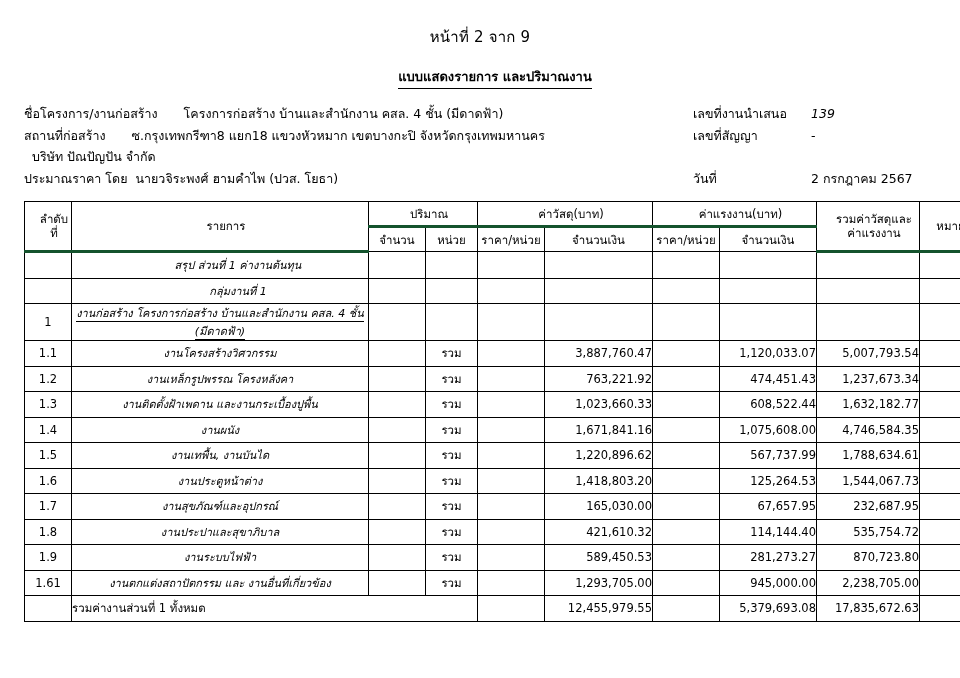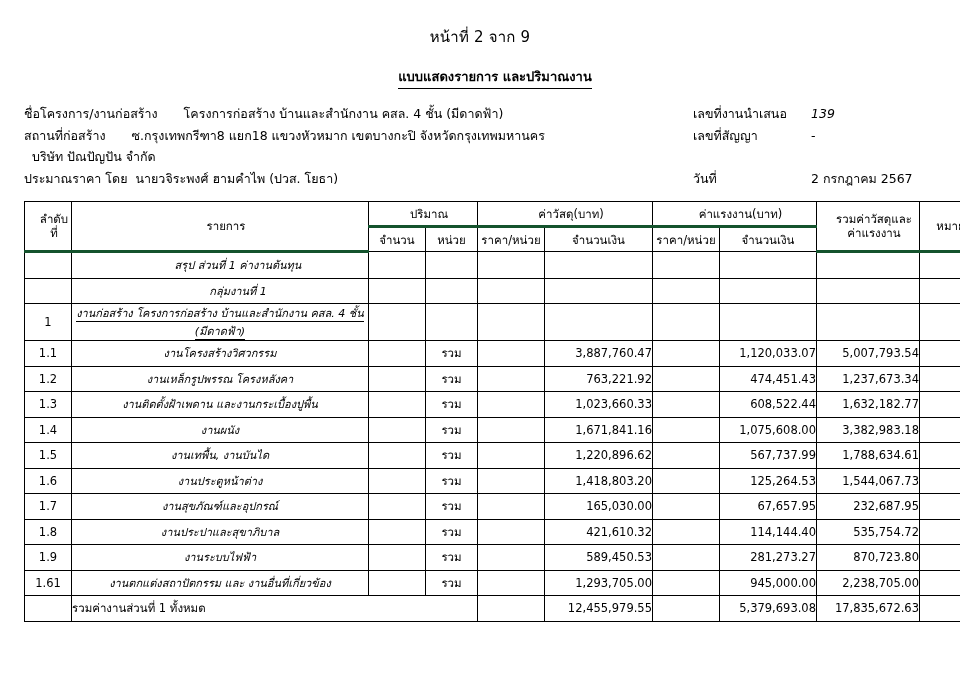--- a/index.html
+++ b/index.html
@@ -357,21 +357,21 @@
 
         <tr>
           <td class="no">1.4</td>
           <td class="desc vsep-r">งานผนัง</td>
           <td class="num"></td>
           <td class="unit vsep-r">รวม</td>
           <td class="num"></td>
           <td class="num vsep-r">1,671,841.16</td>
           <td class="num"></td>
           <td class="num vsep-r">1,075,608.00</td>
-          <td class="num vsep-r">3,382,983.18</td>
+          <td class="num vsep-r">4,746,584.35</td>
           <td class="blank"></td>
         </tr>
 
         <tr>
           <td class="no">1.5</td>
           <td class="desc vsep-r">งานเทพื้น, งานบันได</td>
           <td class="num"></td>
           <td class="unit vsep-r">รวม</td>
           <td class="num"></td>
           <td class="num vsep-r">1,220,896.62</td>

